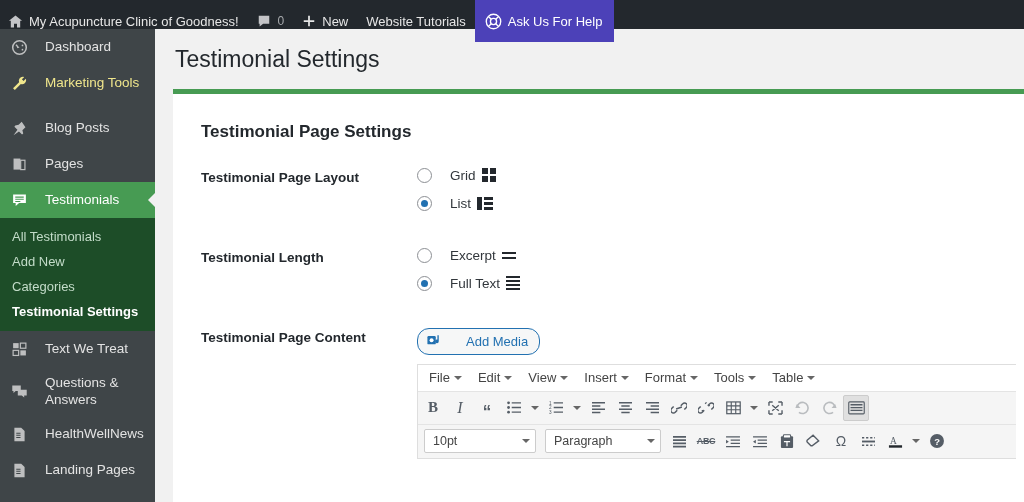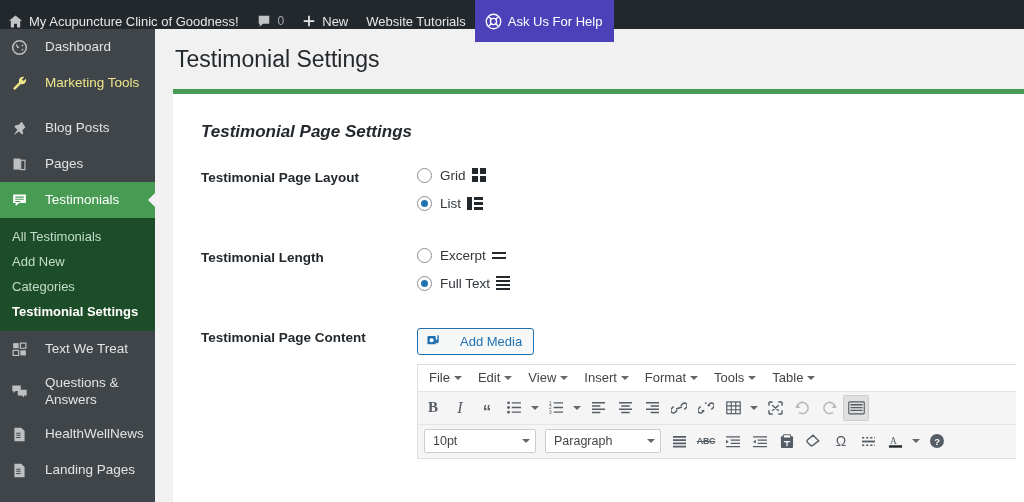--- a/index.html
+++ b/index.html
@@ -80,31 +80,31 @@
     line-height: 1.3;
   }
   #greenbar { height: 5px; background: #479b53; margin-left: 18px; }
   #panel {
     background: #fff; margin-left: 18px;
     min-height: 420px; padding: 28px 0 0 0;
     border-left: 1px solid #fff;
   }
   #panel h2 {
     font-size: 17px; font-weight: bold; color: #23282d;
-    padding: 0 3px 0 27px; margin-bottom: 26px; font-style: italic;
+    padding: 0 3px 0 27px; margin-bottom: 26px;
   }
   .form-row { display: flex; padding: 0 0 0 27px; margin-bottom: 24px; }
   .form-label {
     width: 216px; min-width: 216px;
     font-size: 13.5px; font-weight: bold; color: #23282d;
     padding-top: 2px;
   }
   .form-field { flex: 1; }
   .radio-line {
-    display: flex; align-items: center; gap: 8px;
+    display: flex; align-items: center; gap: 18px;
     font-size: 13.5px; color: #32373c;
     margin-bottom: 13px;
   }
   .radio {
     width: 15px; height: 15px; min-width: 15px;
     border: 1px solid #8c8f94; border-radius: 50%;
     background: #fff;
     display: inline-flex; align-items: center; justify-content: center;
   }
   .radio.checked::after {
@@ -118,22 +118,22 @@
   .ic-list { display: flex; gap: 2px; align-items: center; }
   .ic-list .blk { width: 5px; height: 13px; background: #23282d; }
   .ic-list .lns { display: flex; flex-direction: column; gap: 2px; }
   .ic-list .lns i { display: block; width: 9px; height: 3px; background: #23282d; }
   .ic-excerpt { display: flex; flex-direction: column; gap: 3px; }
   .ic-excerpt i { display: block; width: 14px; height: 2px; background: #23282d; }
   .ic-full { display: flex; flex-direction: column; gap: 2px; }
   .ic-full i { display: block; width: 14px; height: 2px; background: #23282d; }
   
   .addmedia {
-    display: inline-flex; align-items: center; gap: 18px;
-    border: 1px solid #2271b1; border-radius: 3px;
+    display: inline-flex; align-items: center; gap: 24px;
+    border: 1px solid #2271b1; border-radius: 12px;
     background: #f6f7f7; color: #2271b1;
     font-size: 13px; padding: 5px 11px 5px 9px;
     margin-bottom: 9px;
   }
   
   #editor {
     border: 1px solid #dedede; border-right: none;
     background: #fff;
     margin-right: 8px;
   }

